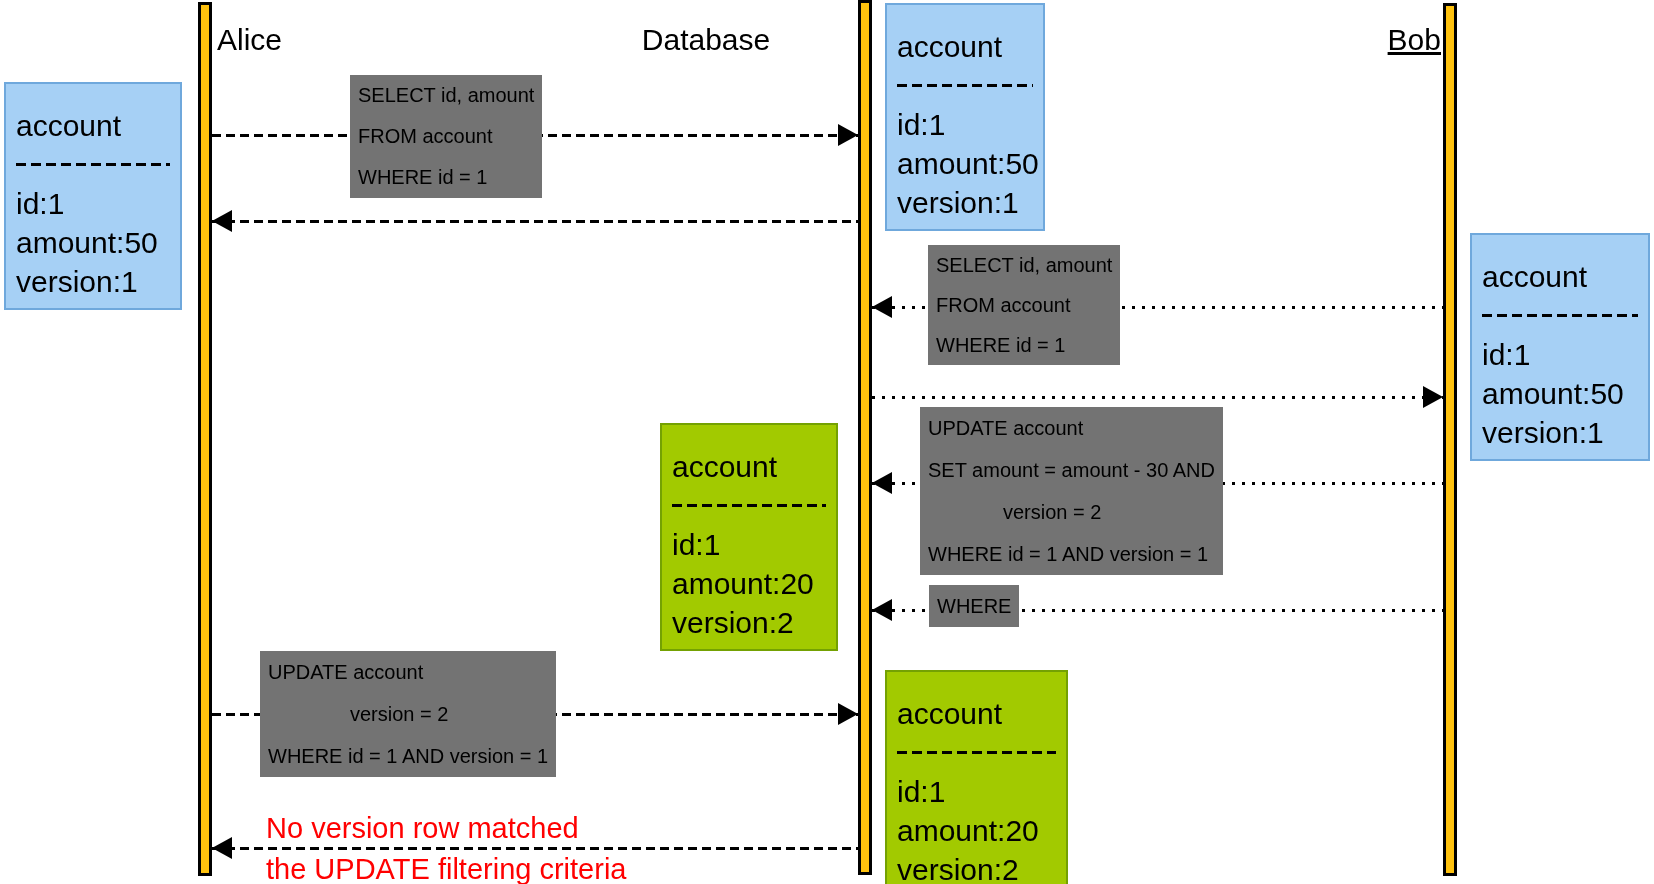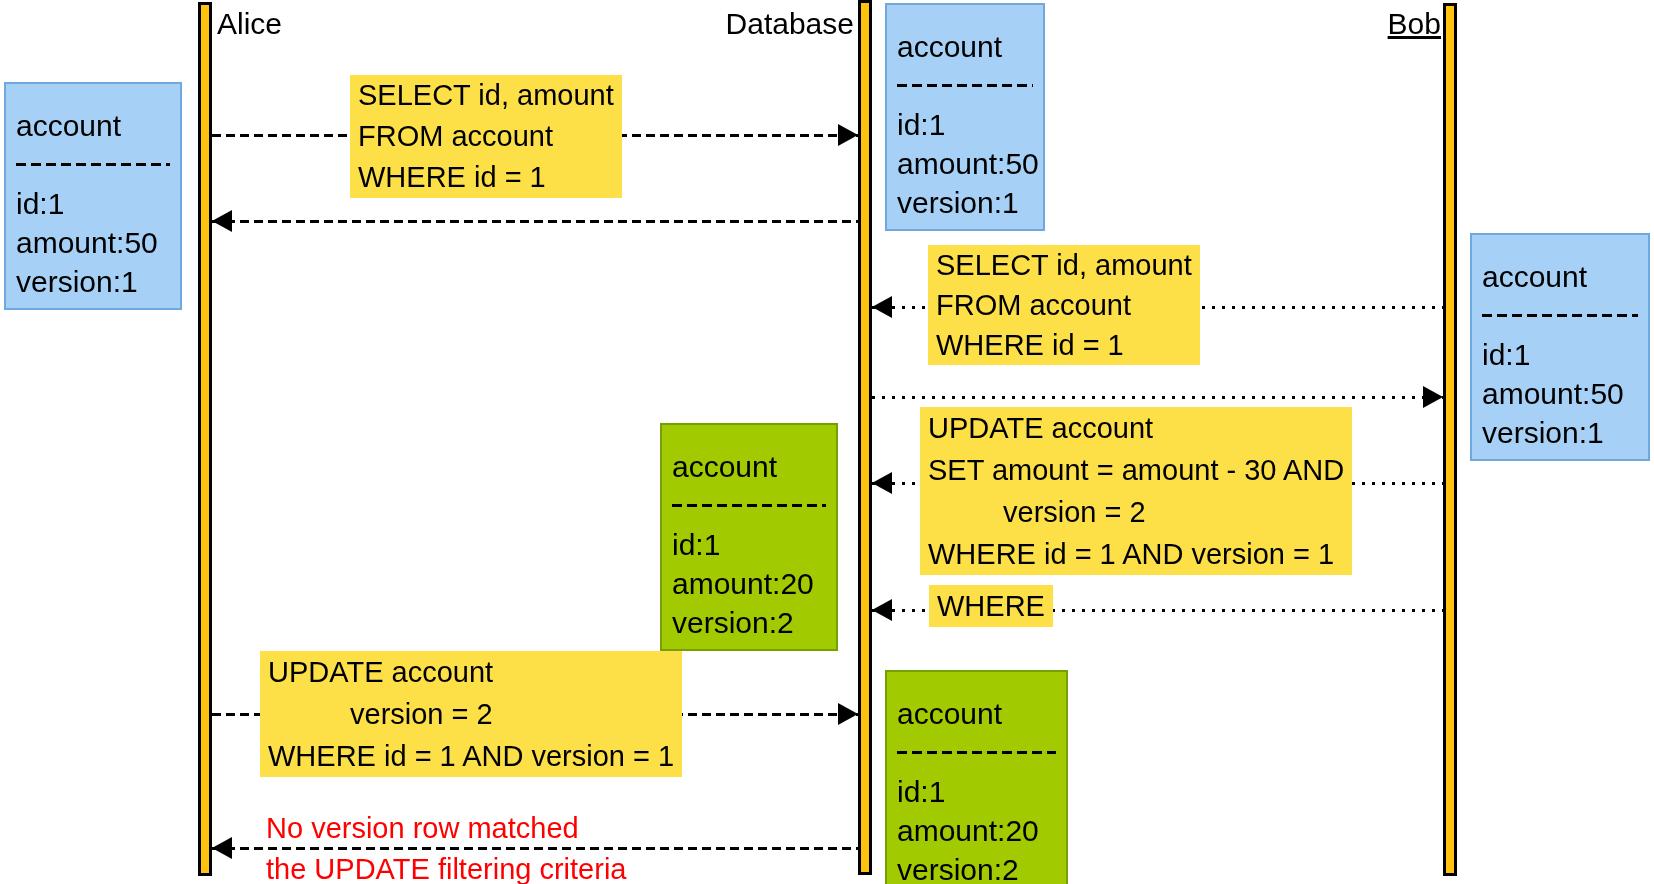--- a/index.html
+++ b/index.html
@@ -15,23 +15,23 @@
   body{background:#fff;font-family:"Liberation Sans",sans-serif;}
   #diagram{position:relative;width:1654px;height:884px;background:#ffffff;overflow:hidden;color:#000;}
 
   
   .lifeline{position:absolute;width:14px;background:var(--lifeline-fill);border:3px solid #000;}
   #lifeline-alice{left:198px;top:2px;height:874px;}
   #lifeline-database{left:858px;top:0px;height:875px;}
   #lifeline-bob{left:1443px;top:3px;height:873px;}
 
   
-  .actor-label{position:absolute;top:4px;font-size:30px;line-height:40px;white-space:nowrap;}
+  .actor-label{position:absolute;top:20px;font-size:30px;line-height:40px;white-space:nowrap;}
   #label-alice{left:217px;}
-  #label-database{left:558px;width:296px;text-align:right;}
+  #label-database{left:558px;width:296px;text-align:center;}
   #label-bob{left:1141px;width:300px;text-align:right;text-decoration:underline;}
 
   
   .state-box{position:absolute;font-size:30px;line-height:39px;padding:22px 10px 7px 10px;white-space:nowrap;}
   .state-box.blue{background:var(--state-blue);border:2px solid var(--state-blue-border);}
   .state-box.green{background:var(--state-green);border:2px solid var(--state-green-border);}
   .state-box .sep{height:3px;margin:18px 0;background:repeating-linear-gradient(90deg,#000 0 10px,transparent 10px 15px);}
   #box-alice-state{left:4px;top:82px;width:178px;}
   #box-db-initial{left:885px;top:3px;width:160px;}
   #box-bob-state{left:1470px;top:233px;width:180px;}
@@ -49,21 +49,21 @@
   #a1{left:212px;top:134px;width:646px;} #a1h{left:838px;top:124px;}
   #r1{left:212px;top:220px;width:646px;} #r1h{left:212px;top:210px;}
   #a2{left:872px;top:306px;width:571px;} #a2h{left:872px;top:296px;}
   #r2{left:872px;top:396px;width:571px;} #r2h{left:1423px;top:386px;}
   #a3{left:872px;top:482px;width:571px;} #a3h{left:872px;top:472px;}
   #a4{left:872px;top:609px;width:571px;} #a4h{left:872px;top:599px;}
   #a5{left:212px;top:713px;width:646px;} #a5h{left:838px;top:703px;}
   #a6{left:212px;top:847px;width:646px;} #a6h{left:212px;top:837px;}
 
   
-  .msg-text{position:absolute;font-size:29px;background:#fde047;white-space:nowrap;padding:0 8px;}
+  .msg-text{position:absolute;font-size:20px;background:#737373;white-space:nowrap;padding:0 8px;}
   #t1{left:350px;top:75px;line-height:41px;}
   #t2{left:928px;top:245px;line-height:40px;}
   #t3{left:920px;top:407px;line-height:42px;}
   #t4{left:929px;top:585px;line-height:42px;}
   #t5{left:260px;top:651px;line-height:42px;}
   #t6{left:258px;top:808px;line-height:41px;background:transparent;color:var(--error-text);font-size:29px;}
   #t3 .ind{padding-left:75px;}
   #t5 .ind{padding-left:82px;}
 </style>
 </head>

